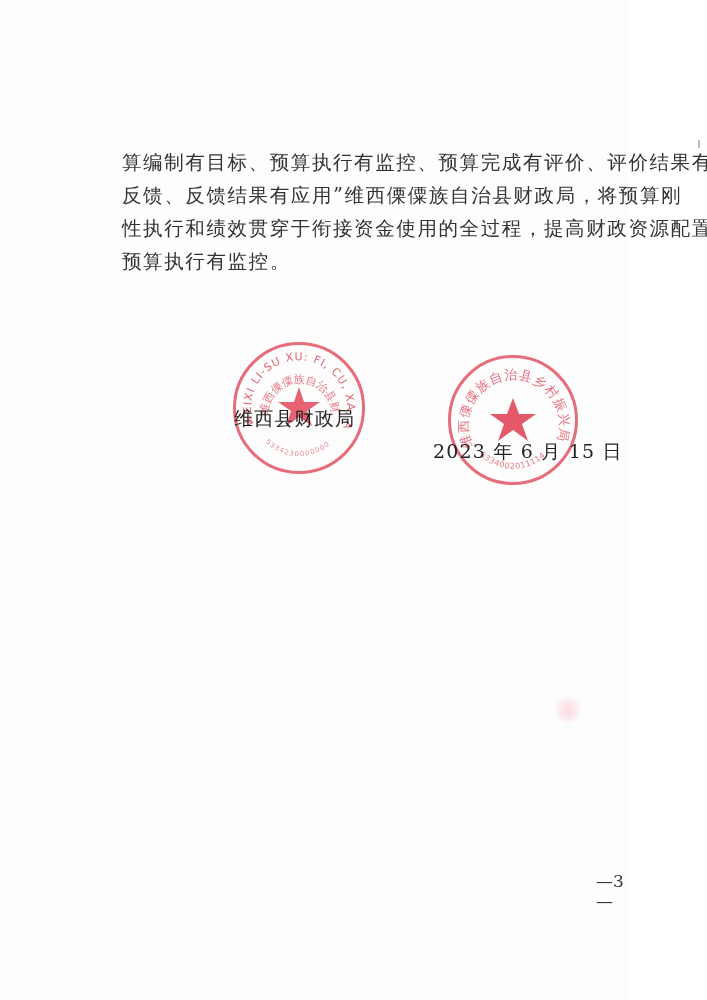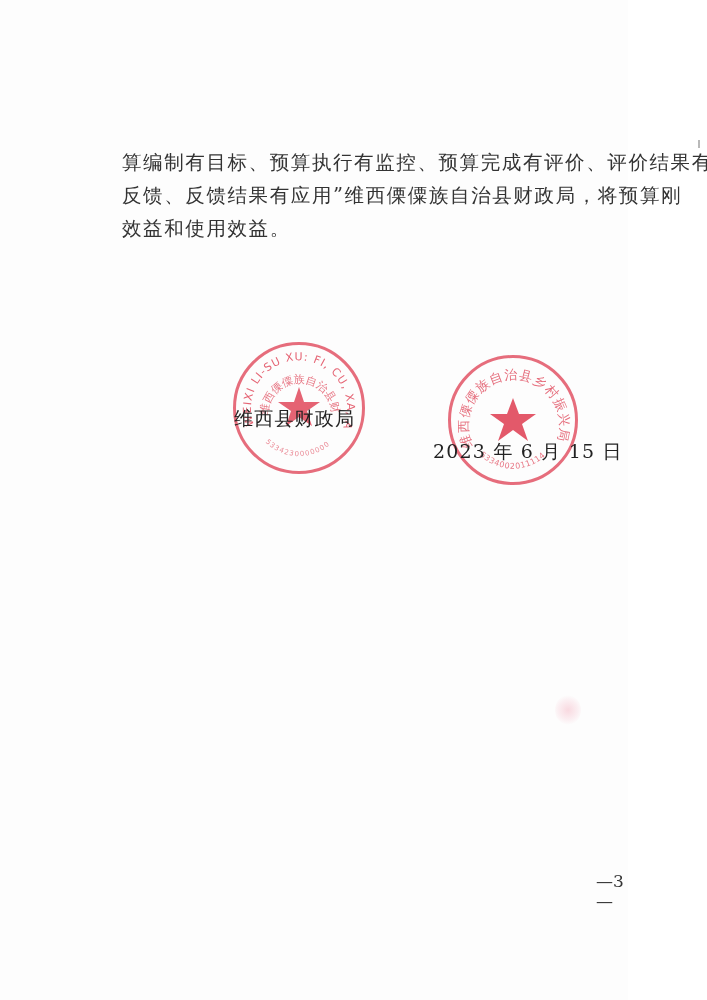--- a/index.html
+++ b/index.html
@@ -96,21 +96,22 @@
 </head>
 <body>
 
 <div class="page">
 
   <div class="edge-mark"></div>
 
   <div class="body-text">
     <p>算编制有目标、预算执行有监控、预算完成有评价、评价结果有</p>
     <p>反馈、反馈结果有应用”维西傈僳族自治县财政局，将预算刚</p>
-    <p>效益和使用效益。</p>
+    <p>性执行和绩效贯穿于衔接资金使用的全过程，提高财政资源配置</p>
+    <p>预算执行有监控。</p>
   </div>
 
 
   <div class="seal seal-finance">
     <svg width="126" height="126" viewBox="0 0 126 126">
       <defs>
         <path id="arcF" d="M 18 80 A 48 48 0 1 1 108 80"></path>
         <path id="arcFin" d="M 32 70 A 32 32 0 1 1 96 70"></path>
         <path id="arcFbot" d="M 22 88 A 48 48 0 0 0 104 88"></path>
       </defs>

